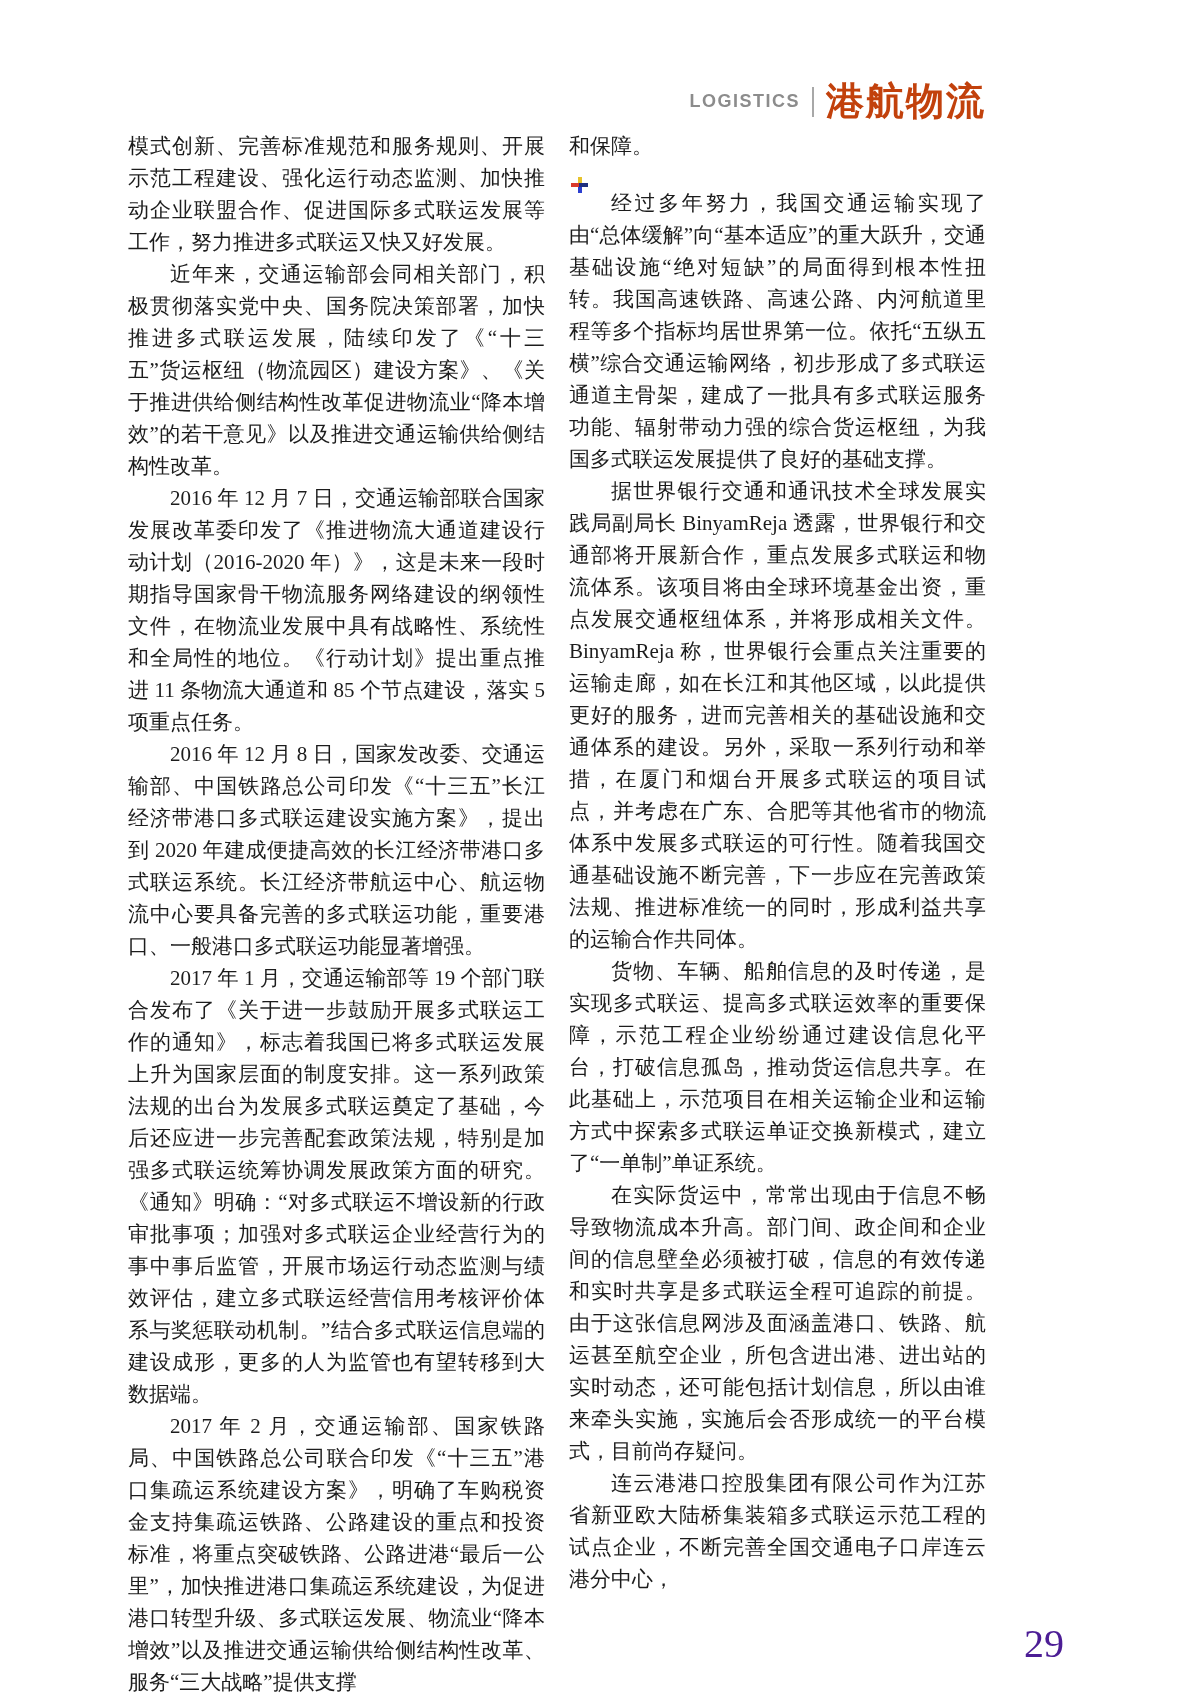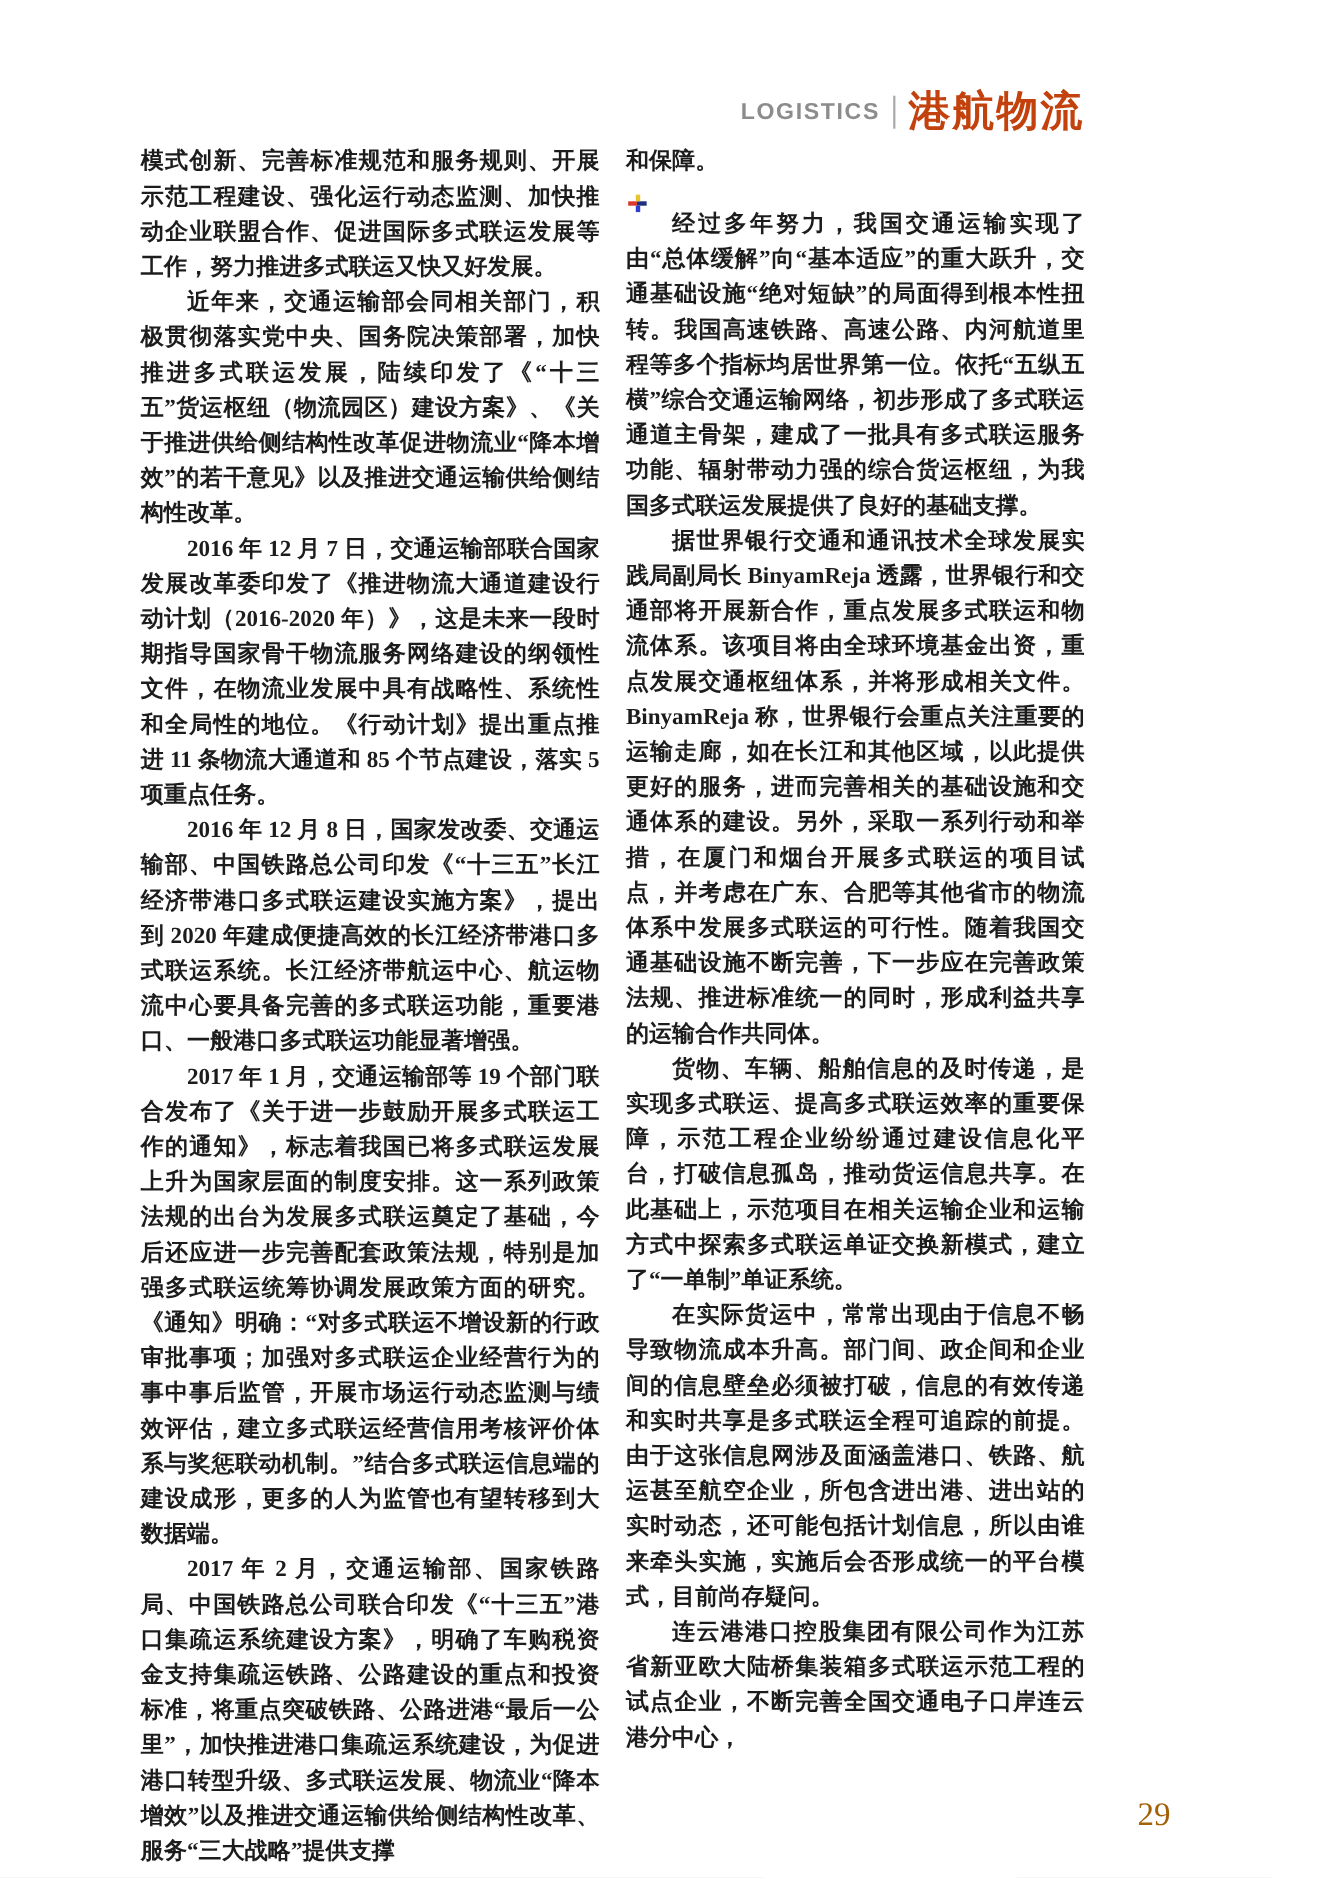--- a/index.html
+++ b/index.html
@@ -15,21 +15,21 @@
   
   .header{
     position:absolute;
     top:76px;left:128px;width:858px;
     display:flex;
     justify-content:flex-end;
     align-items:center;
   }
   .logo-en{
     font-family:"Liberation Sans", sans-serif;
-    font-size:21px;
+    font-size:18px;
     letter-spacing:1.5px;
     color:#8c8c8c;
     font-weight:bold;
   }
   .logo-sep{
     display:inline-block;
     width:2px;height:30px;
     background:#a8a8a8;
     margin:0 12px;
   }
@@ -46,21 +46,21 @@
     left:128px;top:130px;width:858px;
     display:flex;
     gap:24px;
   }
   .col{
     width:417px;
     font-size:21px;
     line-height:32px;
     text-align:justify;
   }
-  .para{margin:0;font-weight:bold;}
+  .para{margin:0;}
   .para.indent{text-indent:2em;}
   .heading{
     display:flex;
     align-items:flex-start;
     margin:0;
   }
   .bullet{
     flex:0 0 auto;
     width:17px;height:17px;
     margin:8px 0 0 2px;
@@ -70,22 +70,22 @@
     margin-left:40px;
     font-weight:600;
     font-style:italic;
     letter-spacing:2px;
     line-height:32px;
     color:#111;
   }
   .page-num{
     position:absolute;
     right:136px;bottom:40px;
-    font-size:30px;
-    color:#a16207;
+    font-size:40px;
+    color:#4c1d95;
     font-family:"Liberation Serif", serif;
   }
 </style>
 </head>
 <body>
 
 <div class="page">
 
   <header class="header">
     <span class="logo-en">LOGISTICS</span>

